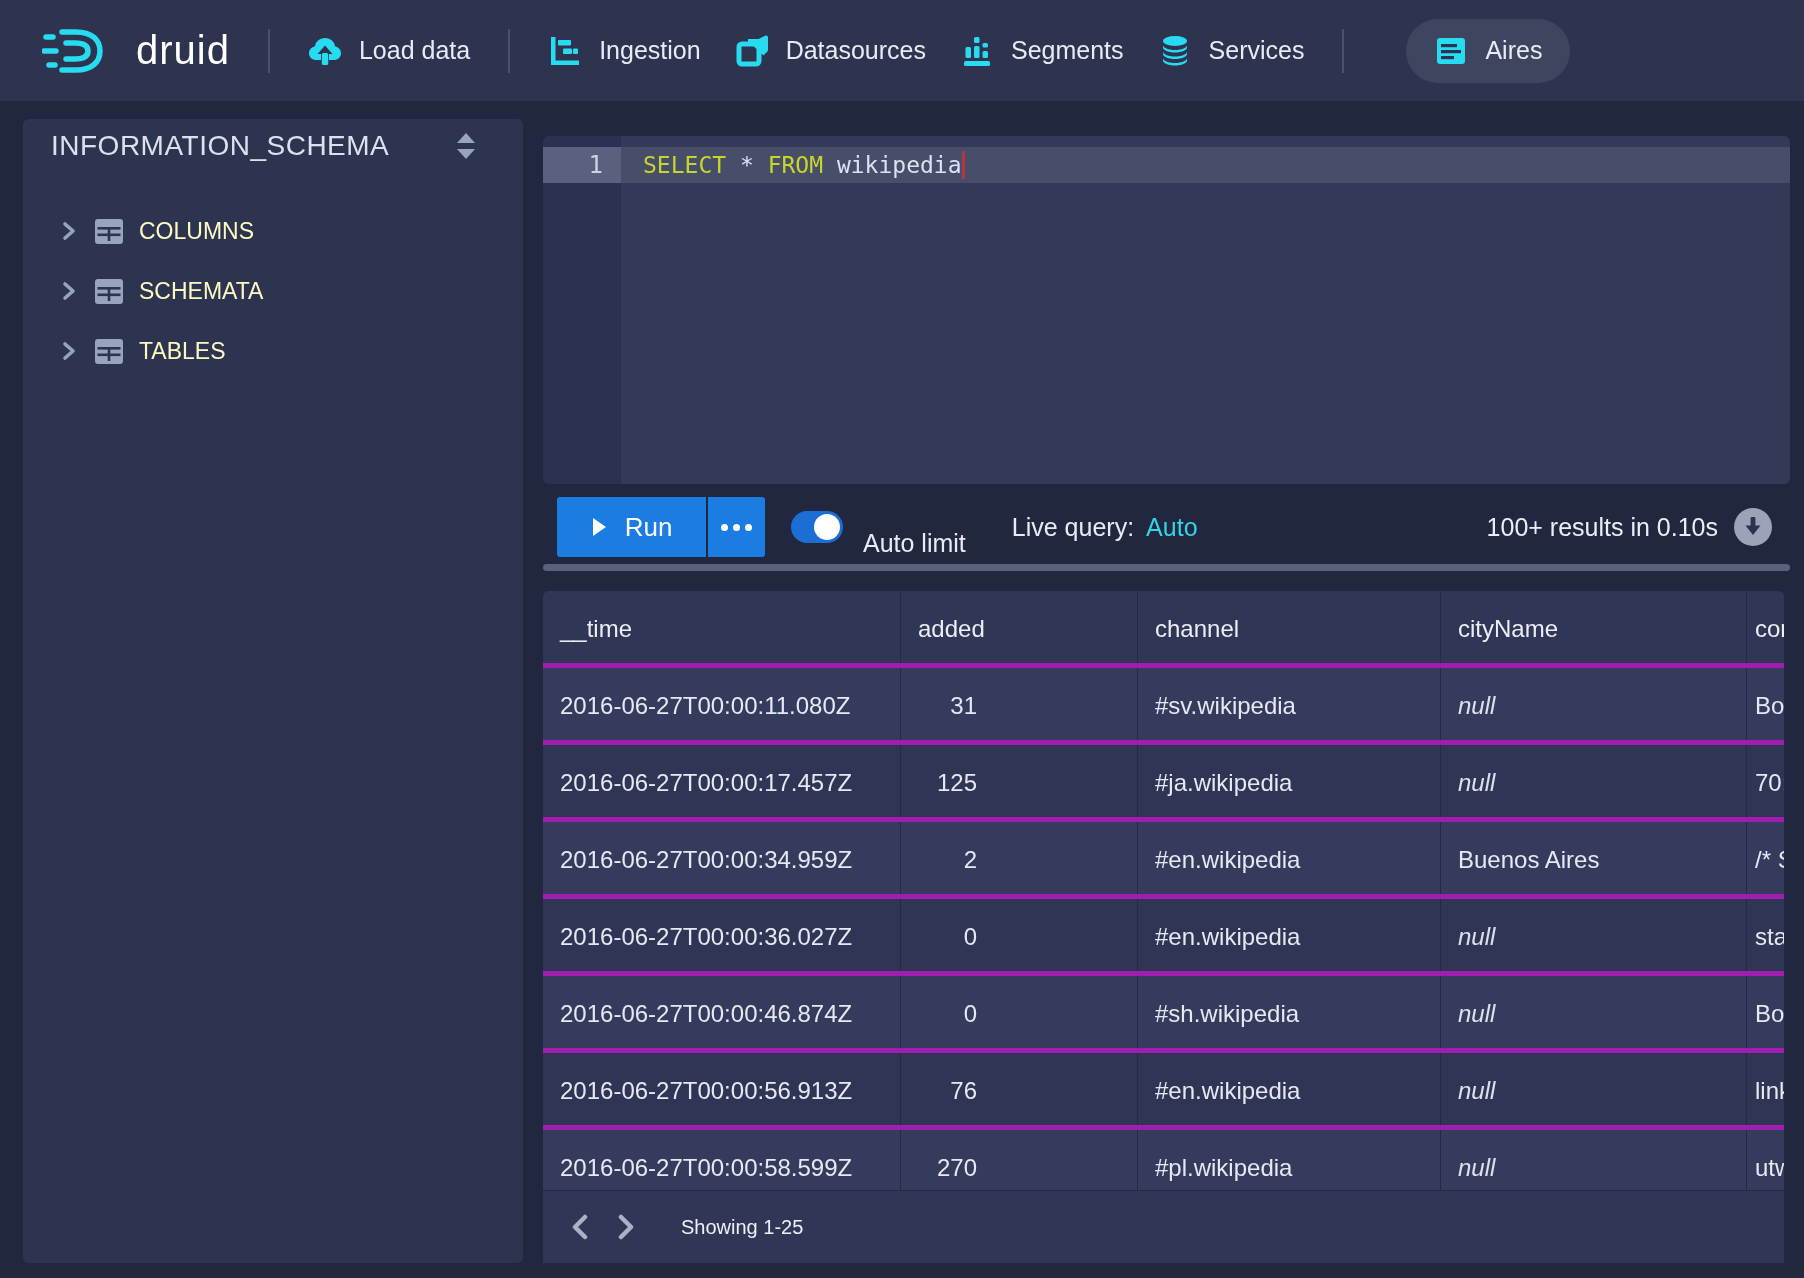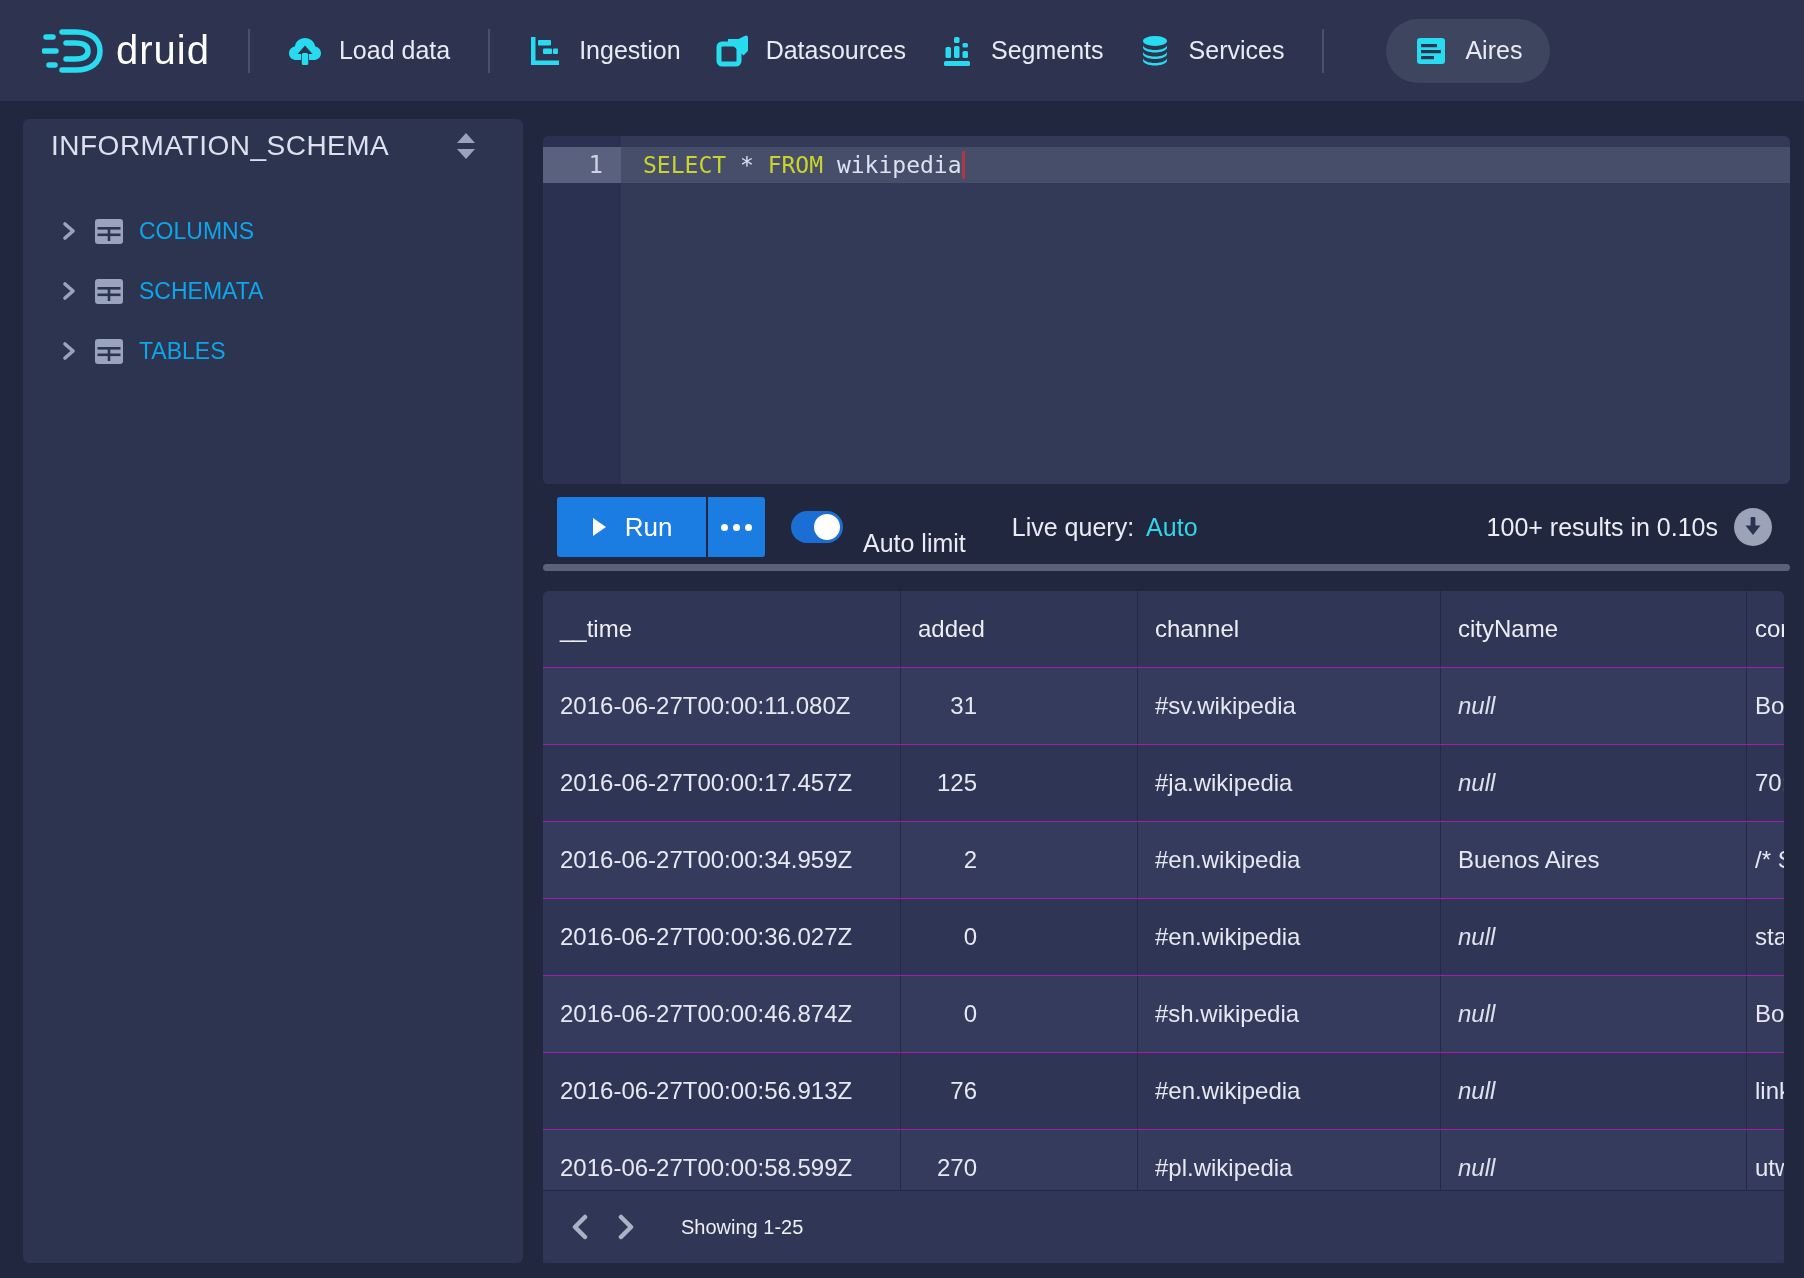--- a/index.html
+++ b/index.html
@@ -9,21 +9,21 @@
     background:#222740; color:#e6e9f2; overflow:hidden;
     -webkit-font-smoothing:antialiased;
   }
   #app { position:relative; width:1804px; height:1278px; }
 
   
   .topnav {
     position:absolute; left:0; top:0; width:1804px; height:101px;
     background:#2e3450; display:flex; align-items:center; padding-left:42px;
   }
-  .logo { display:flex; align-items:center; gap:10px; cursor:pointer; }
+  .logo { display:flex; align-items:center; gap:30px; cursor:pointer; }
   .logo-text { color:#fff; font-size:40px; font-weight:400; letter-spacing:1px; }
   .nav-divider { width:2px; height:44px; background:#4a5168; margin:0 38px; flex:none; }
   .nav-item {
     display:flex; align-items:center; gap:17px; color:#e8ebf4; font-size:25px;
     cursor:pointer; white-space:nowrap;
   }
   .nav-group { display:flex; align-items:center; gap:34px; }
   .nav-icon { width:34px; height:34px; flex:none; color:#27dbf0; }
   .nav-item.active {
     background:#3e455f; border-radius:34px; padding:15px 28px; margin-left:24px;
@@ -31,21 +31,21 @@
 
   
   .sidebar {
     position:absolute; left:23px; top:119px; width:500px; height:1144px;
     background:#2d3450; border-radius:6px; padding:10px 24px;
   }
   .sidebar-header { display:flex; align-items:center; justify-content:space-between; padding:0 4px 0 4px; }
   .sidebar-title { font-size:28px; color:#dde1ed; letter-spacing:0.5px; }
   .sort-icon { width:30px; height:34px; color:#9aa3bd; cursor:pointer; margin-right:14px; }
   .tree { margin-top:38px; }
-  .tree-item { display:flex; align-items:center; height:60px; gap:15px; padding-left:12px; cursor:pointer; color:#0ea5e9; font-size:23px; }
+  .tree-item { display:flex; align-items:center; height:60px; gap:15px; padding-left:12px; cursor:pointer; color:#fef9c3; font-size:23px; }
   .tree-chevron { width:20px; height:20px; color:#9aa3bd; flex:none; }
   .table-ic { width:30px; height:27px; color:#9aa3bd; flex:none; }
 
   
   .editor {
     position:absolute; left:543px; top:136px; width:1247px; height:348px;
     background:#323a58; border-radius:6px; overflow:hidden;
   }
   .gutter-col { position:absolute; left:0; top:0; width:78px; height:100%; background:#2b3150; }
   .editor-line { position:absolute; left:0; top:11px; width:100%; height:36px; display:flex; }
@@ -90,21 +90,21 @@
     width:38px; height:38px; border-radius:50%; background:#9aa3b8; margin:0 18px 0 16px;
     display:flex; align-items:center; justify-content:center; cursor:pointer; color:#2c3350; flex:none;
   }
   .download svg { width:20px; height:22px; }
 
   
   .hscroll { position:absolute; left:543px; top:564px; width:1247px; height:7px; background:#5a617a; border-radius:4px; cursor:pointer; }
 
   
   .results { position:absolute; left:543px; top:591px; width:1241px; height:672px; overflow:hidden; border-radius:6px 6px 0 0; background:#2f3656; }
-  .tr { display:flex; height:77px; border-bottom:1px solid #a21caf; }
+  .tr { display:flex; height:77px; border-bottom:5px solid #a21caf; }
   .tr.head { background:#2f3656; }
   .tr.odd  { background:#343b5c; }
   .tr.even { background:#2f3555; }
   .td, .th {
     height:100%; line-height:76px; font-size:24px; padding-left:17px;
     border-right:1px solid #242a44; white-space:nowrap; overflow:hidden; flex:none;
   }
   .th { color:#eceef5; cursor:pointer; }
   .td { color:#e6e9f2; cursor:pointer; }
   .c0 { width:358px; } .c1 { width:237px; } .c2 { width:303px; } .c3 { width:306px; }

